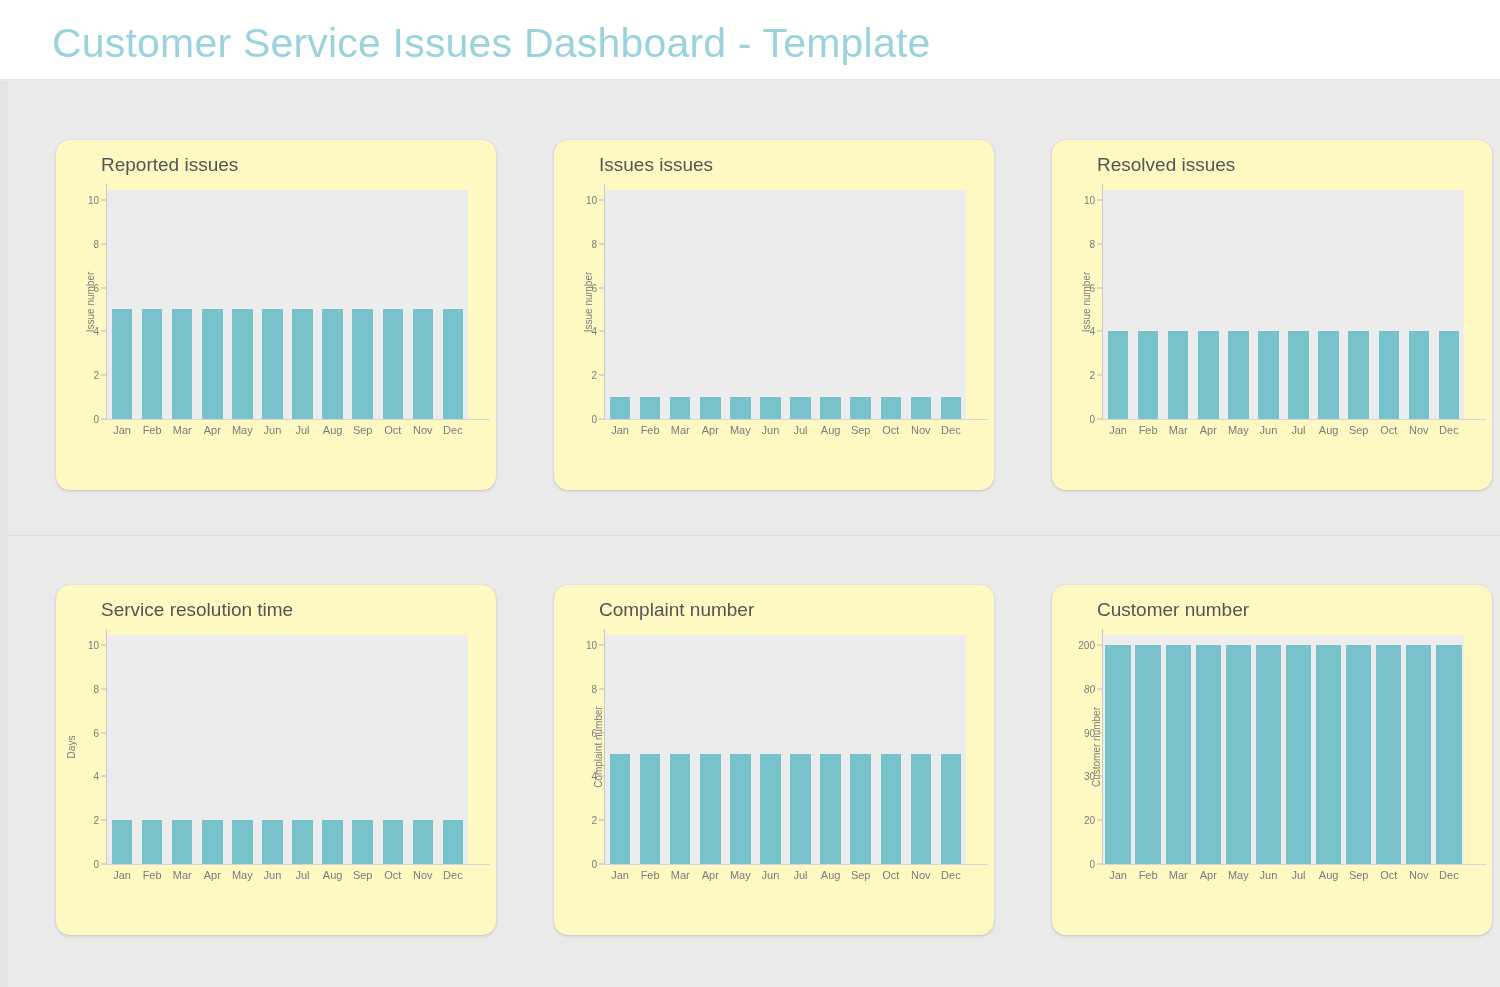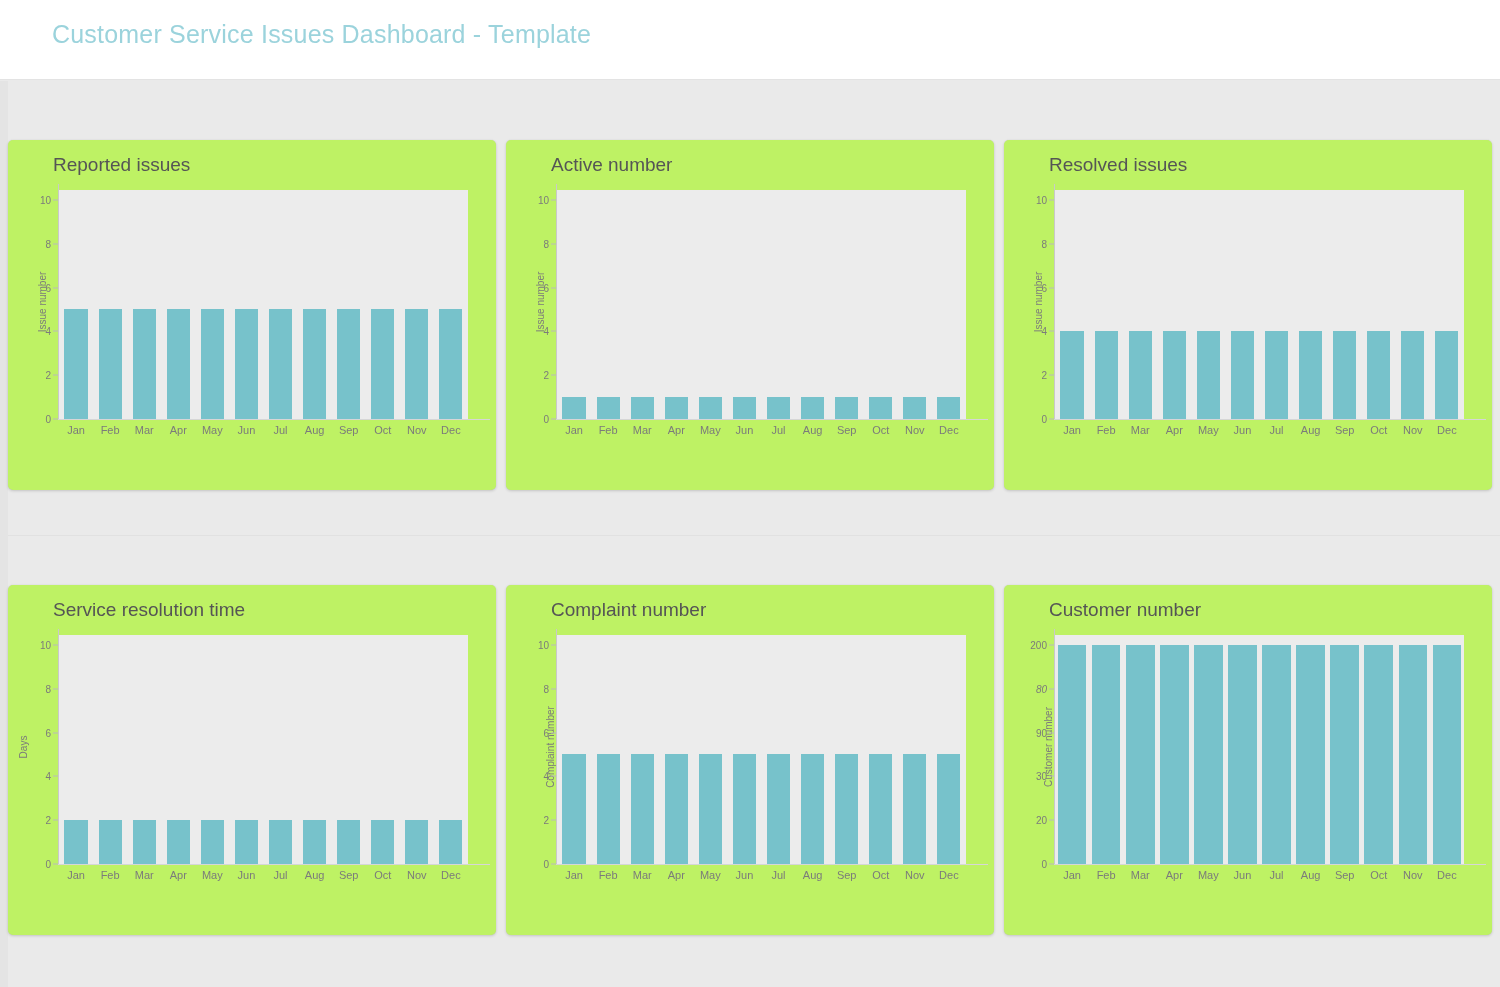--- a/index.html
+++ b/index.html
@@ -24,21 +24,21 @@
     top: 0;
     width: 1500px;
     height: 80px;
     background: #ffffff;
     border-bottom: 1px solid #e3e3e3;
   }
   .header-title {
     position: absolute;
     left: 52px;
     top: 20px;
-    font-size: 25px;
+    font-size: 41px;
     font-weight: 400;
     color: #9bd3dc;
     letter-spacing: 0.2px;
     white-space: nowrap;
   }
 
   
   .page {
     position: absolute;
     left: 0;
@@ -72,25 +72,26 @@
     height: 350px;
     display: flex;
     gap: 10px;
     padding: 0 8px;
   }
   .row-top    { top: 59px; }
   .row-bottom { top: 504px; }
 
   .card {
     flex: 1 1 0;
-    background: #bef264;
-    border-radius: 5px;
+    background: #fef9c3;
+    border-radius: 14px;
     box-shadow: 0 1px 3px rgba(0,0,0,0.16), 0 0 1px rgba(0,0,0,0.10);
     position: relative;
     overflow: hidden;
+    margin-left: 48px;
   }
 
   .chart-title {
     position: absolute;
     left: 45px;
     top: 14px;
     font-size: 19px;
     color: #555555;
     font-weight: 400;
     white-space: nowrap;
@@ -301,21 +302,21 @@
             <div class="x-label">Jul</div>
             <div class="x-label">Aug</div>
             <div class="x-label">Sep</div>
             <div class="x-label">Oct</div>
             <div class="x-label">Nov</div>
             <div class="x-label">Dec</div>
           </div>
         </div>
       </div>
       <div class="card">
-        <div class="chart-title">Active number</div>
+        <div class="chart-title">Issues issues</div>
         <div class="chart">
           <div class="y-axis-title-wrap">
             <div class="y-axis-title">Issue number</div>
           </div>
           <div class="y-ticks">
             <div class="y-tick" style="top: 235px;">0</div>
             <div class="y-tick-mark" style="top: 235px;"></div>
             <div class="y-tick" style="top: 191.19px;">2</div>
             <div class="y-tick-mark" style="top: 191.19px;"></div>
             <div class="y-tick" style="top: 147.381px;">4</div>

